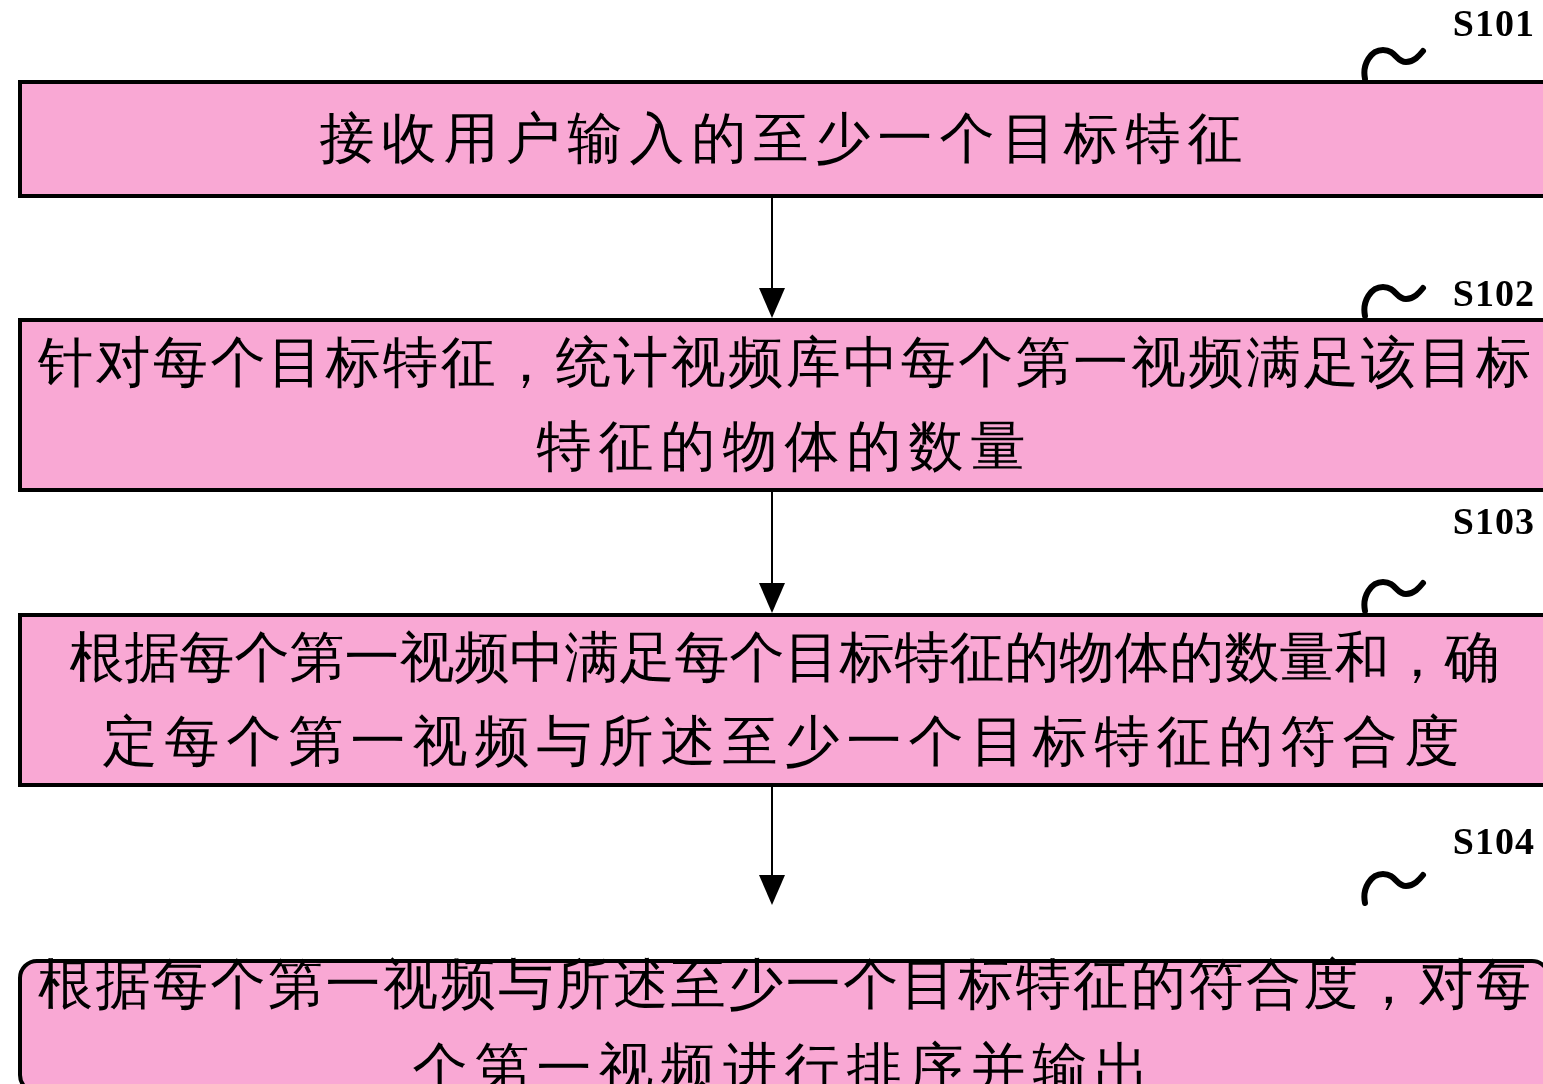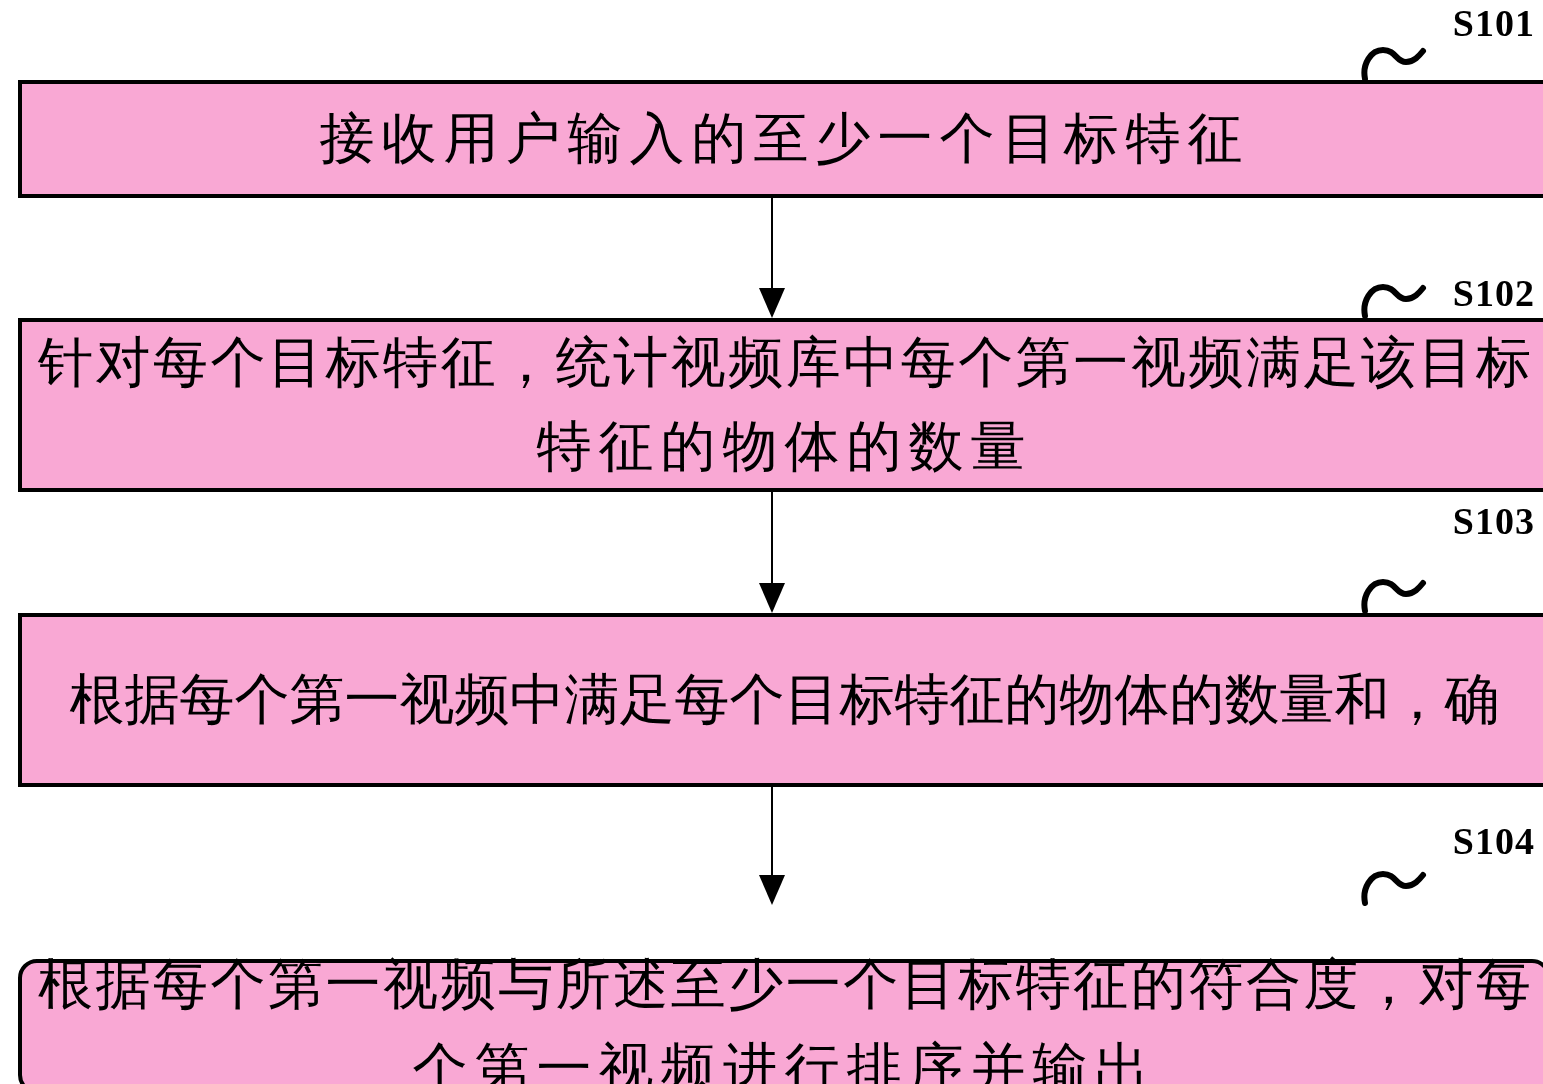--- a/index.html
+++ b/index.html
@@ -122,20 +122,21 @@
 
   <div class="arrow-line al2"></div>
   <div class="arrow-head ah2"></div>
 
   <div class="step-label lbl3">S103</div>
   <svg class="tilde tld3" viewBox="0 0 72 38" aria-hidden="true">
     <path d="M7,35 C4,20 13,6 25,6 C38,6 38,18 48,18 C56,18 61,12 65,7"></path>
   </svg>
   <div class="step-box box3">
     <div class="bline fill">根据每个第一视频中满足每个目标特征的物体的数量和，确</div>
+    <div class="bline center spaced">定每个第一视频与所述至少一个目标特征的符合度</div>
   </div>
 
   <div class="arrow-line al3"></div>
   <div class="arrow-head ah3"></div>
 
   <div class="step-label lbl4">S104</div>
   <svg class="tilde tld4" viewBox="0 0 72 38" aria-hidden="true">
     <path d="M7,35 C4,20 13,6 25,6 C38,6 38,18 48,18 C56,18 61,12 65,7"></path>
   </svg>
   <div class="step-box box4">

